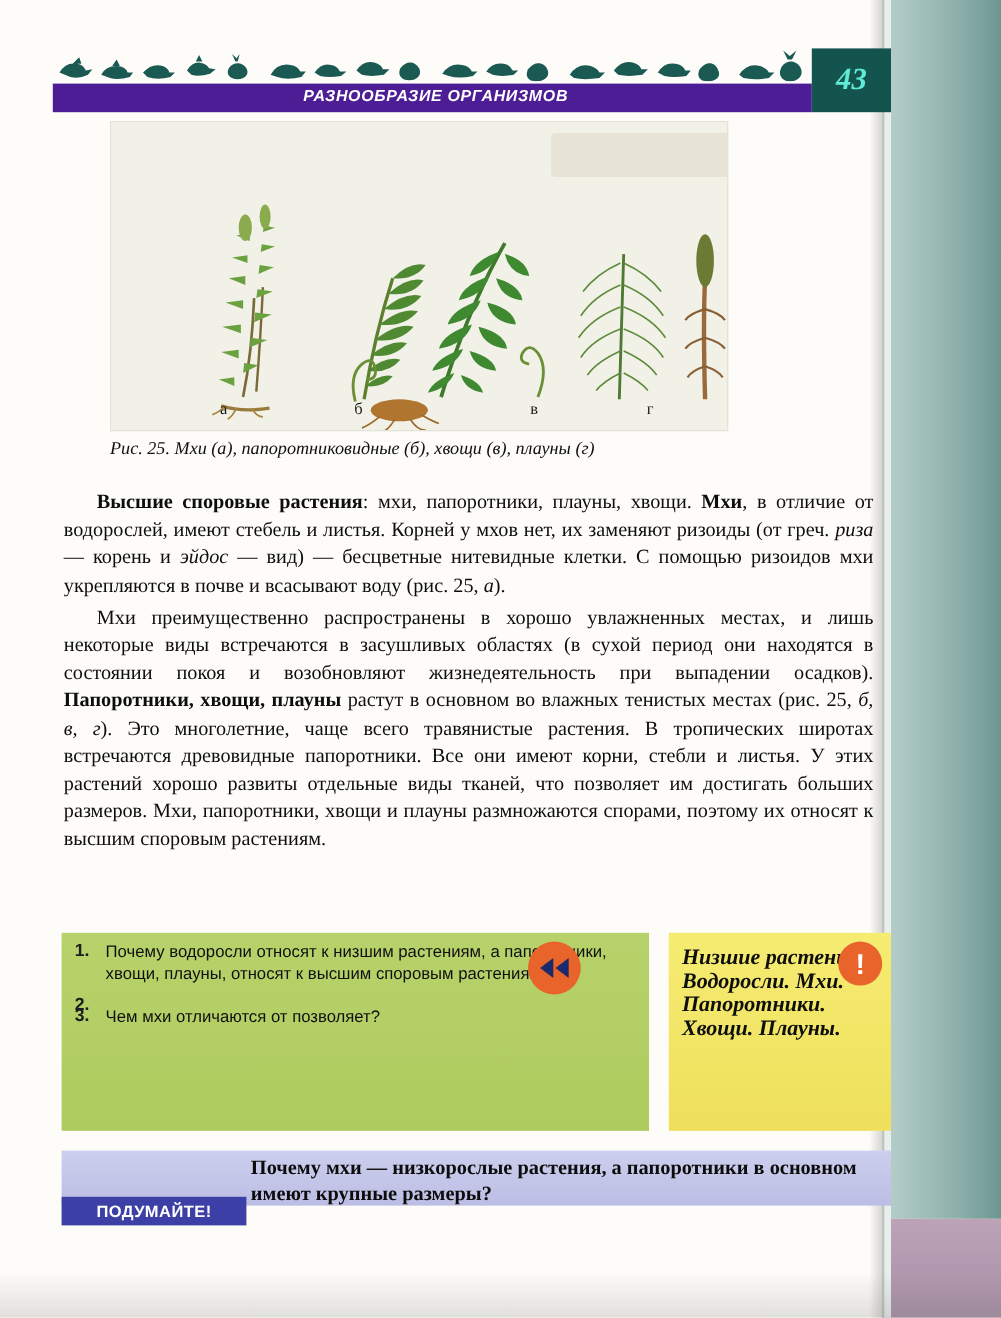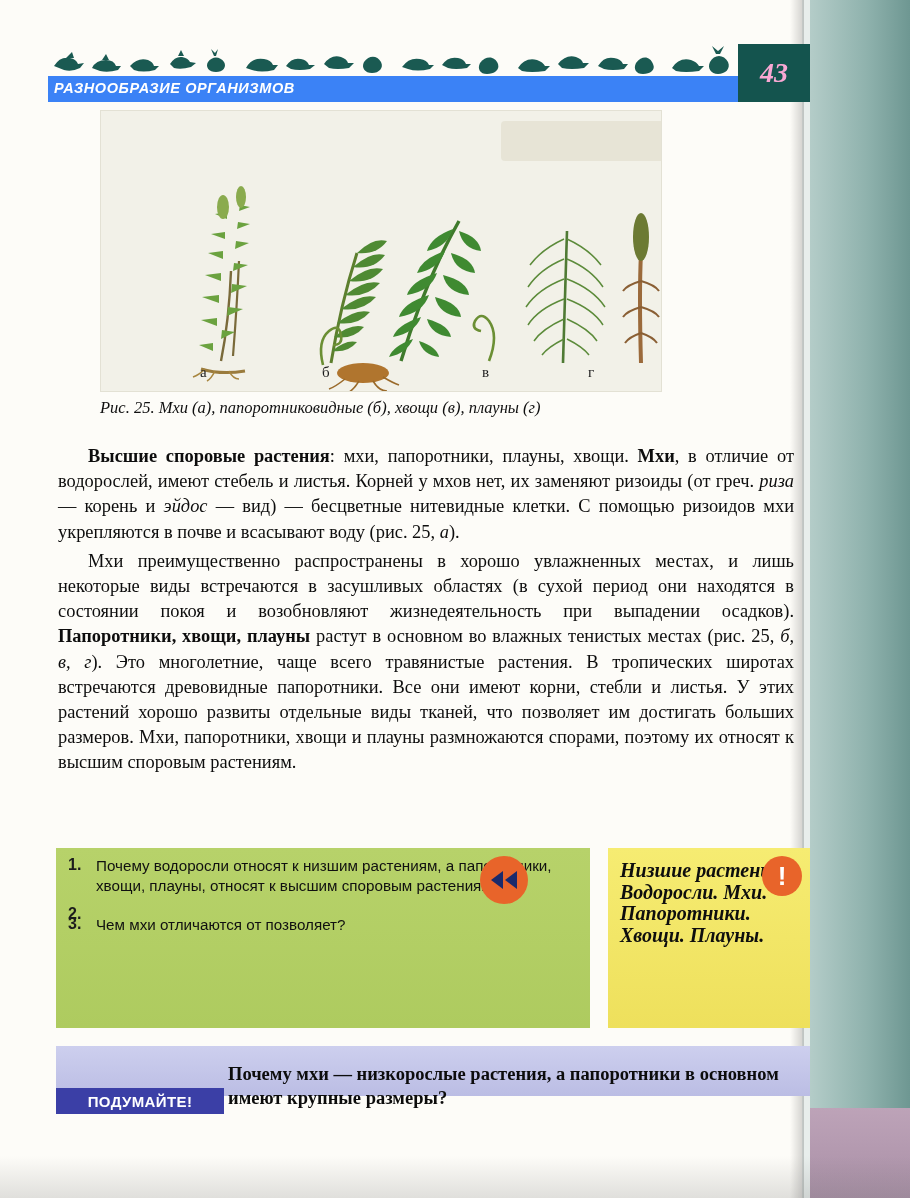--- a/index.html
+++ b/index.html
@@ -36,30 +36,31 @@
     background:linear-gradient(180deg,rgba(255,255,255,0) 0%,rgba(120,120,120,0.22) 100%);
   }
   
   .silhouette-strip{
     position:absolute;left:48px;top:44px;width:690px;height:30px;
     display:flex;align-items:flex-end;justify-content:space-between;
     overflow:hidden;
   }
   .header-bar{
     position:absolute;left:48px;top:76px;width:690px;height:26px;
-    background:#3b82f6;
+    background:#4c1d95;
+    text-align:center;
   }
   .header-bar span{
     display:block;color:#ffffff;font-style:italic;font-weight:bold;
     font-size:14.5px;letter-spacing:0.6px;padding:4px 0 0 6px;
     font-family:"Liberation Sans", sans-serif;
   }
   .page-number-box{
     position:absolute;left:738px;top:44px;width:72px;height:58px;
-    background:#14544e;color:#f9a8d4;
+    background:#14544e;color:#5eead4;
     font-family:"Liberation Serif", serif;font-style:italic;font-weight:bold;
     font-size:28px;display:flex;align-items:center;justify-content:center;
   }
   
   .figure{
     position:absolute;left:100px;top:110px;width:560px;height:280px;
     background:#f2f1e8;
     border:1px solid #e3e1d4;
     overflow:hidden;
   }
@@ -131,21 +132,21 @@
   }
   .think-label{
     position:absolute;left:56px;top:1088px;width:168px;height:26px;
     background:#3b3fa6;color:#ffffff;
     font-family:"Liberation Sans", sans-serif;font-weight:bold;font-size:15px;
     display:flex;align-items:center;justify-content:center;letter-spacing:0.4px;
   }
   .think-text{
     position:absolute;left:228px;top:1046px;width:570px;
     font-family:"Liberation Serif", serif;font-weight:bold;font-size:18.5px;
-    line-height:24px;color:#0c0c0c;padding-top:16px;
+    line-height:24px;color:#0c0c0c;padding-top:4px;
   }
 </style>
 </head>
 <body>
 
 <div class="page">
 
   <div class="edge-dark"></div>
   <div class="edge-bottom"></div>
   <div class="edge-band-inner"></div>

